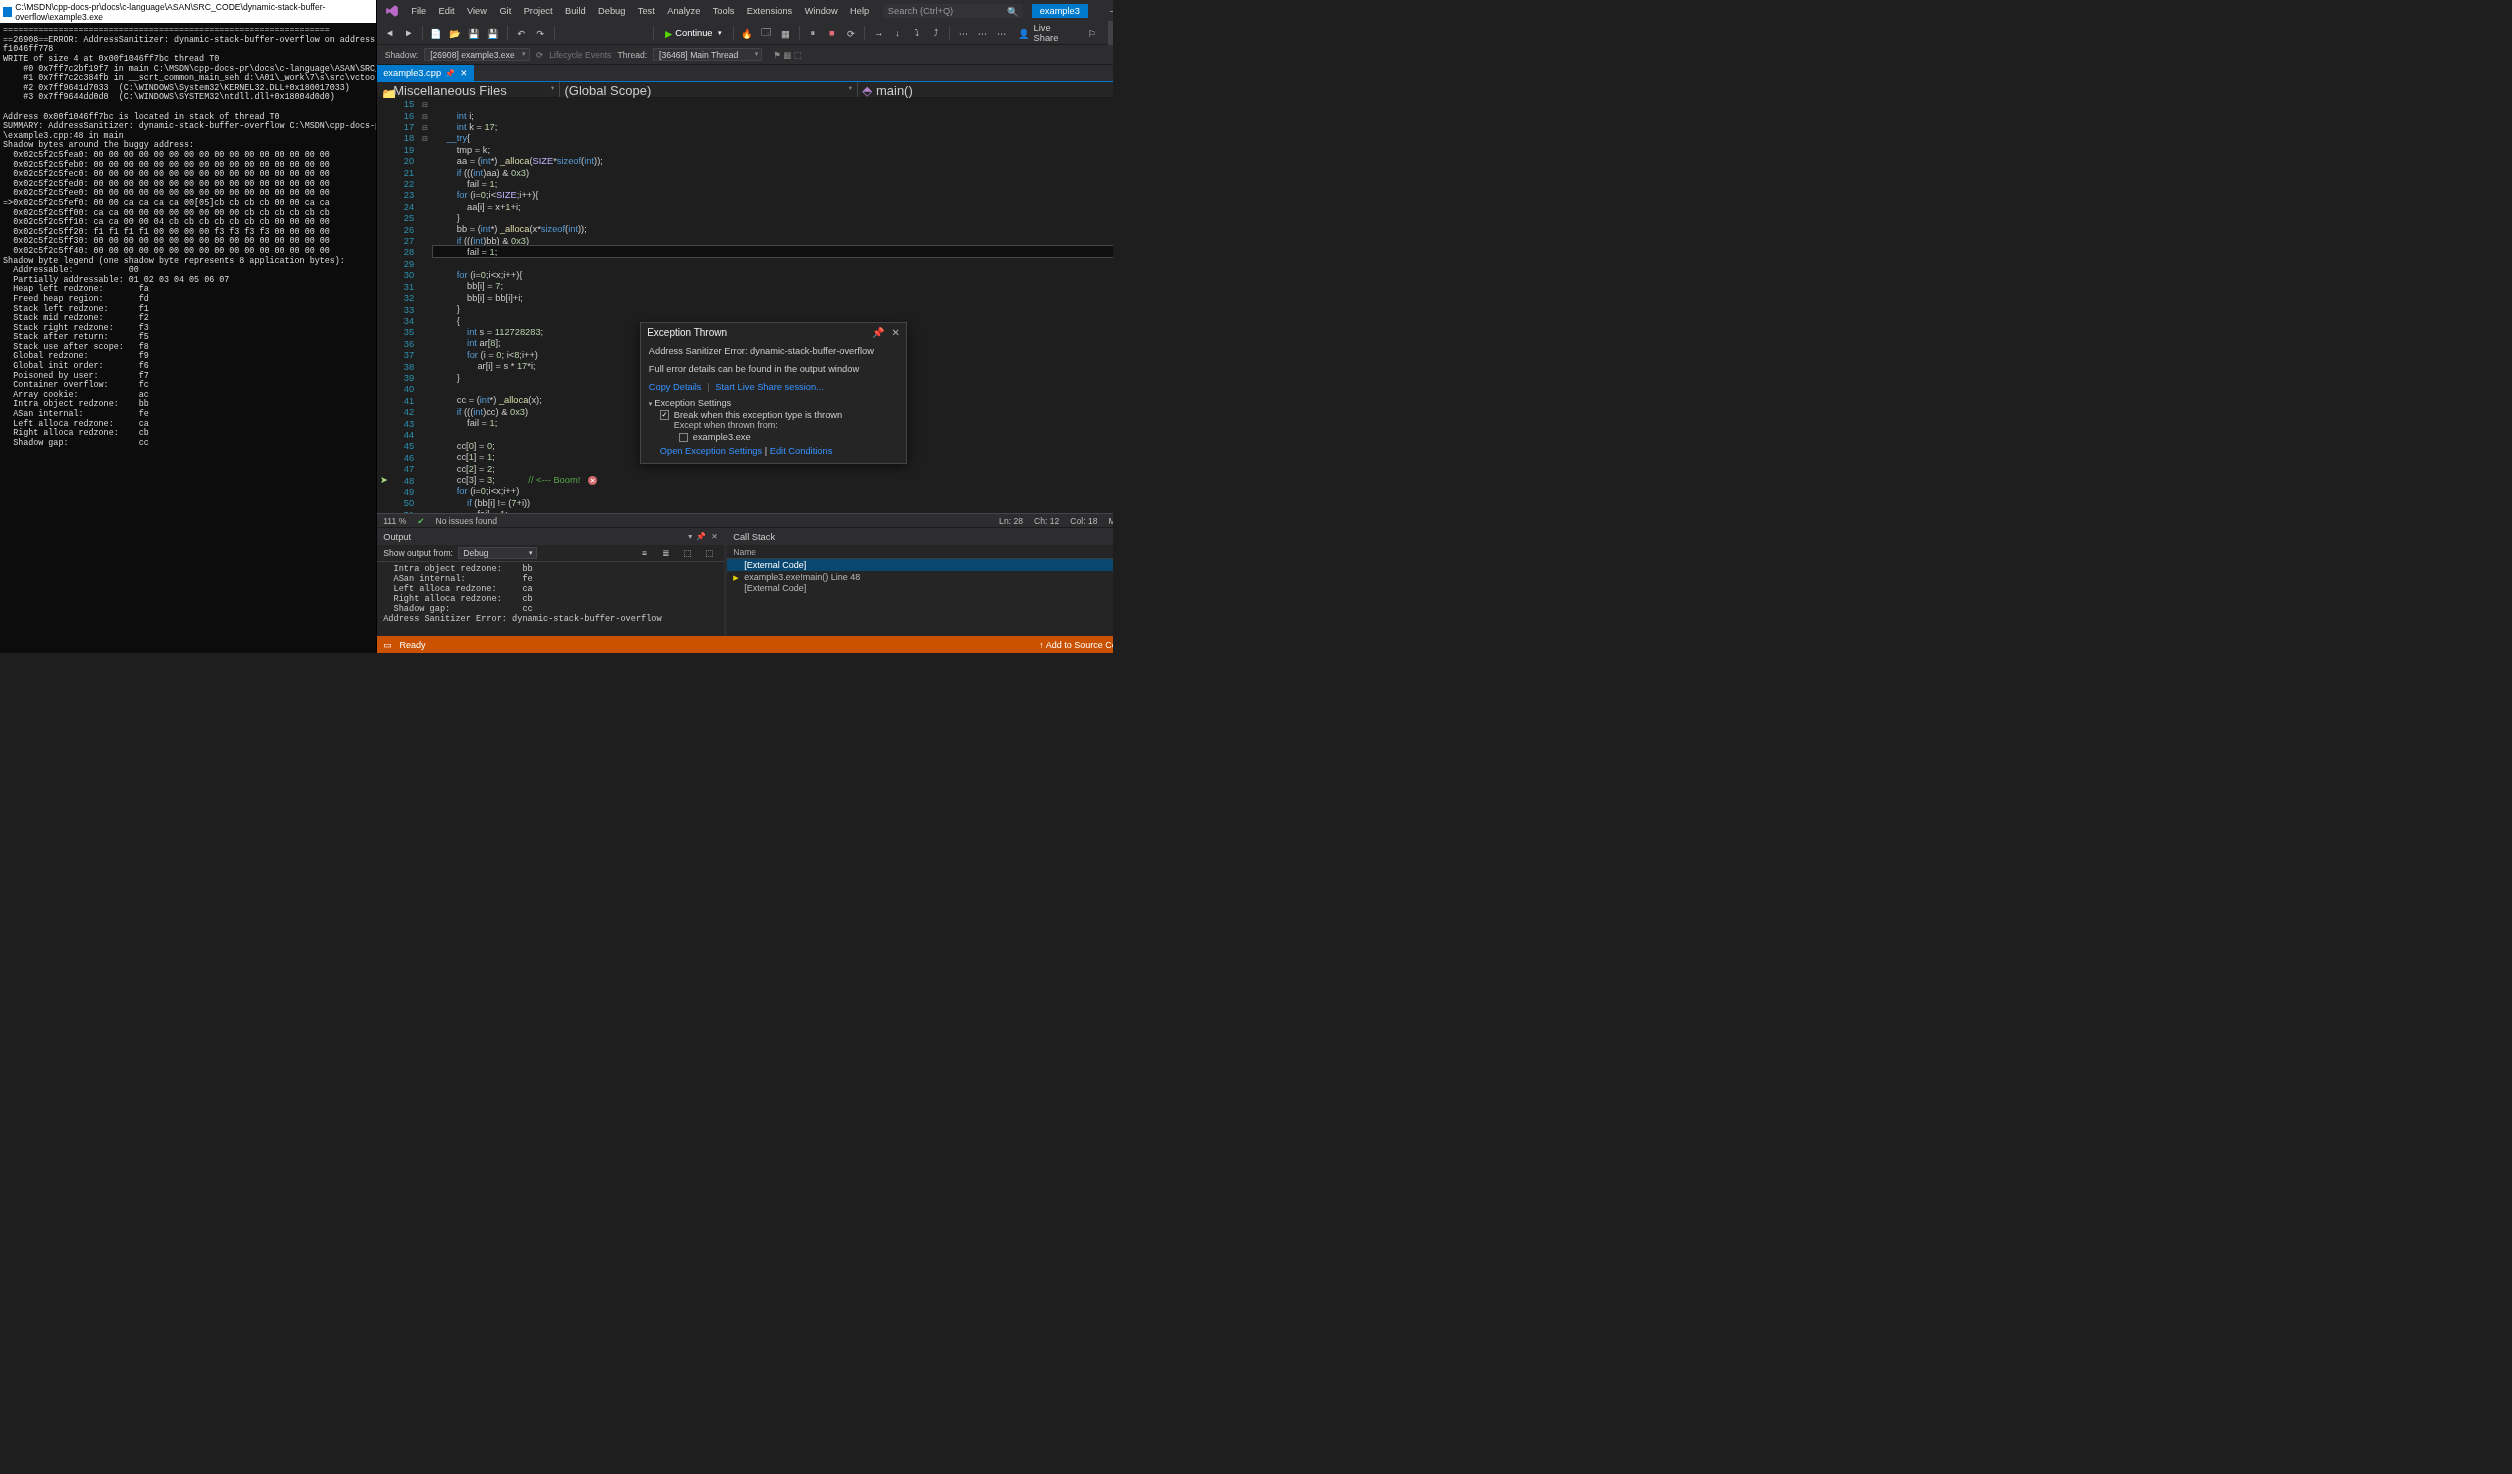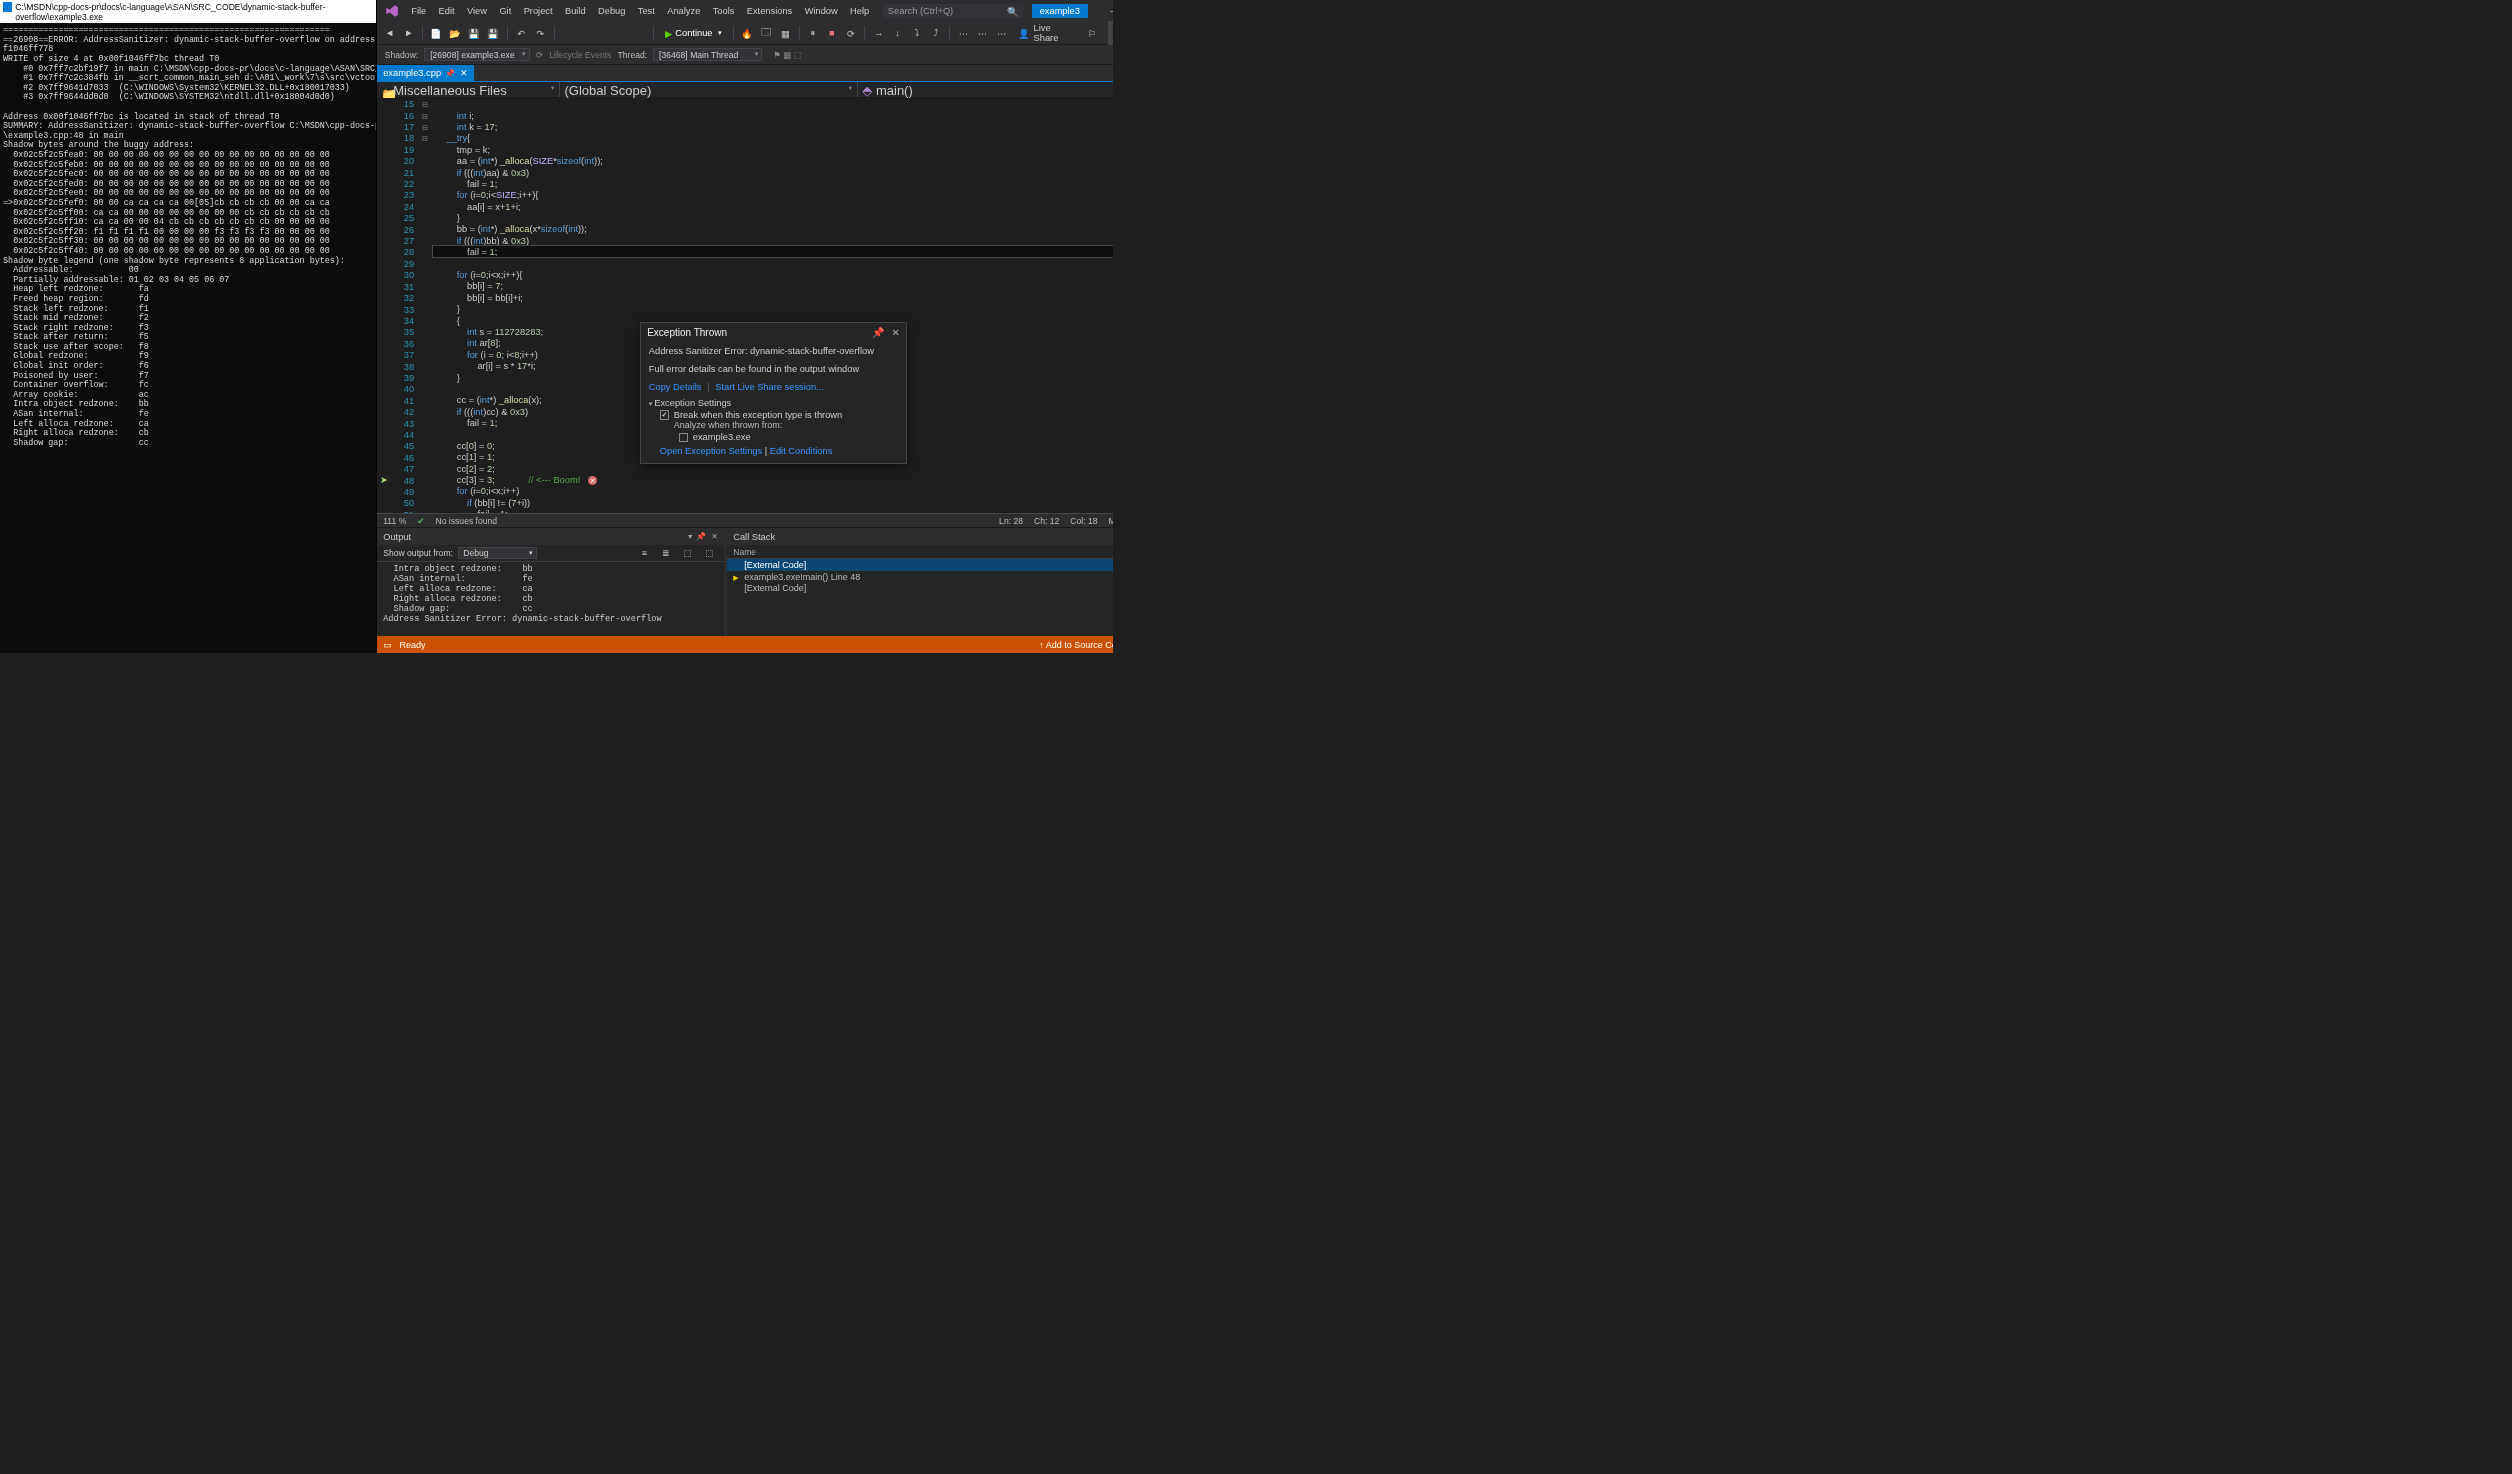--- a/index.html
+++ b/index.html
@@ -1,21 +1,21 @@
 <!DOCTYPE html>
 <html style="font-size:12.4px"><head>
 <meta charset="utf-8">
 <style>
 * { margin: 0; padding: 0; box-sizing: border-box; font-family: "Segoe UI", Tahoma, sans-serif; }
 body { background: #1e1e1e; color: #ccc; font-size: 9.3px; overflow: hidden; width: 1113px; height: 653px; display: flex; }
 .mono { font-family: Consolas, "Courier New", monospace; }
 
 
 .console { width: 377px; height: 100%; background: #0c0c0c; color: #ccc; border-right: 0.8px solid #000; display: flex; flex-direction: column; }
-.console-title { background: #fff; color: #000; padding: 1.6px 3.1px; font-size: 8.6px; display: flex; gap: 3.1px; }
+.console-title { background: #fff; color: #000; padding: 1.6px 3.1px; font-size: 8.6px; display: flex; align-items: center; gap: 3.1px; }
 .console-title .cicon { width: 10px; height: 10px; background: #0078d4; display: inline-block; }
 .console-body { flex: 1; padding: 3.1px; font-size: 8.4px; line-height: 9.6px; white-space: pre; overflow: hidden; color: #ddd; }
 
 
 .vs { flex: 1; display: flex; flex-direction: column; background: #2d2d30; position: relative; }
 .menubar { height: 22px; background: #2d2d30; display: flex; align-items: center; padding: 0 3.1px; gap: 1.6px; font-size: 9.3px; }
 .vs-logo { width: 14px; height: 14px; margin: 0 4.7px; }
 .menubar .mitem { padding: 3.1px 6.2px; color: #ccc; cursor: default; }
 .menubar .search { margin-left: 6.2px; display: flex; align-items: flex-start; background: #333337; padding: 1.6px 4.7px; border-radius: 1.6px; color: #999; }
 .menubar .right { margin-left: auto; display: flex; align-items: center; gap: 0; }
@@ -361,21 +361,21 @@
         <div class="links">
           <a href="#">Copy Details</a>
           <span class="sep">|</span>
           <a href="#">Start Live Share session...</a>
         </div>
         <div class="settings-h">Exception Settings</div>
         <div class="cbrow">
           <span class="cb checked"></span>
           <span>Break when this exception type is thrown</span>
         </div>
-        <div class="sub">Analyze when thrown from:</div>
+        <div class="sub">Except when thrown from:</div>
         <div class="cbrow" style="margin-left:30px">
           <span class="cb"></span>
           <span>example3.exe</span>
         </div>
         <div class="links2">
           <a href="#">Open Exception Settings</a>
           <span class="sep">|</span>
           <a href="#">Edit Conditions</a>
         </div>
       </div>

